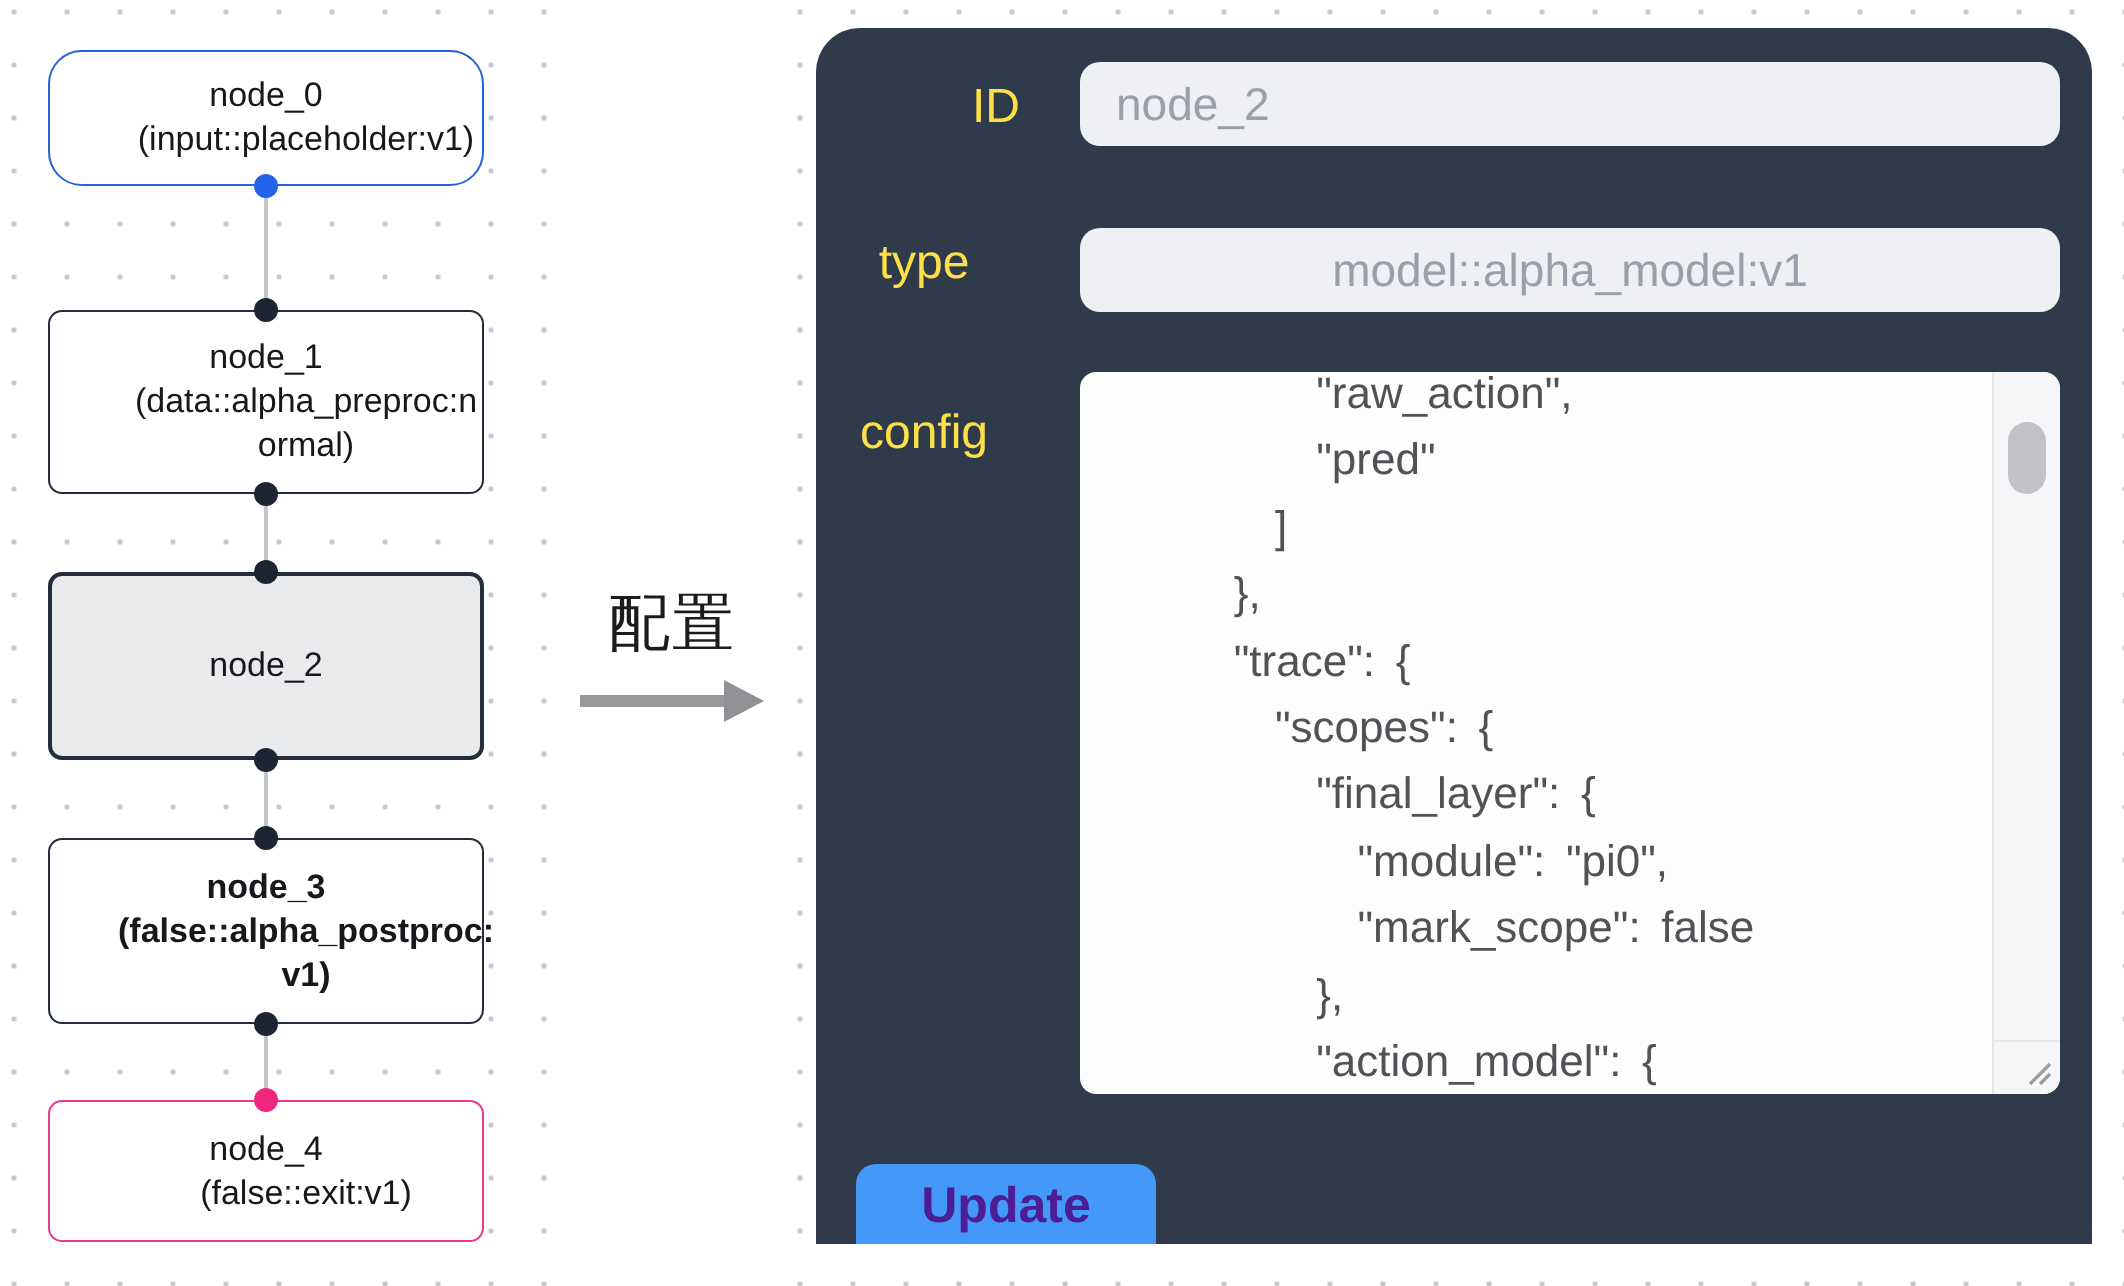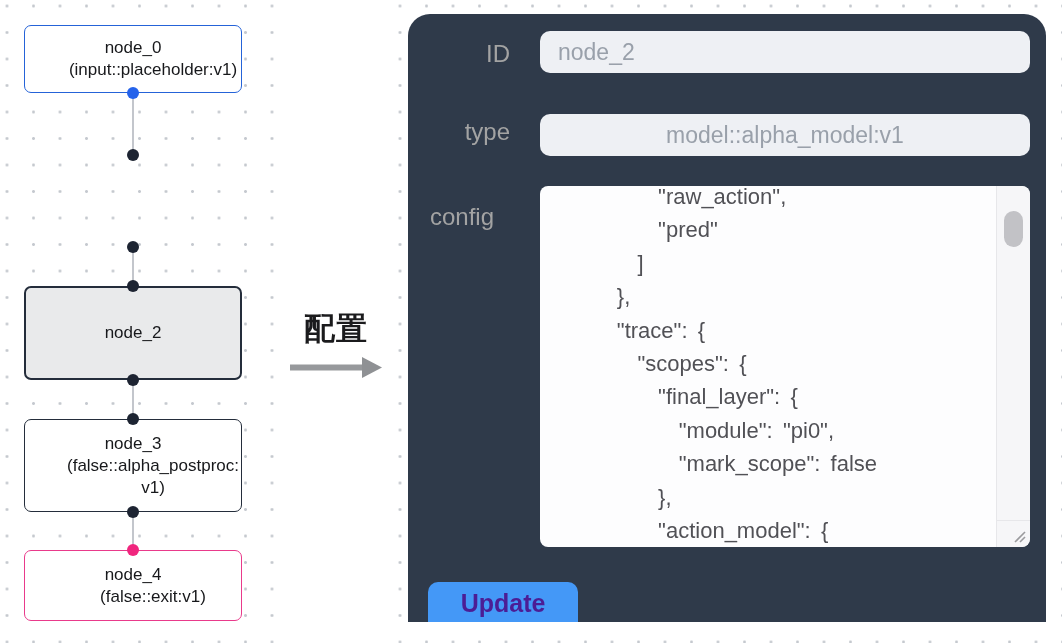--- a/index.html
+++ b/index.html
@@ -17,51 +17,51 @@
 
   
   .node {
     position: absolute; left: 24px; width: 218px;
     background: #ffffff; border: 1.5px solid #242d3b; border-radius: 7px;
     display: flex; flex-direction: column; align-items: center; justify-content: center;
     text-align: center; font-size: 17px; line-height: 22px; color: #17181b;
     padding: 0 4px;
   }
   .node .sub { white-space: pre-line; margin-left: 40px; }
-  .n0 { top: 25px;  height: 68px; border-color: #2563d8; }
+  .n0 { top: 25px;  height: 68px; border-color: #2563d8; border-radius: 17px; }
   .n1 { top: 155px; height: 92px; }
   .n2 { top: 286px; height: 94px; background: #e9eaeb; border-width: 2px; }
-  .n3 { top: 419px; height: 93px; }
+  .n3 { top: 419px; height: 93px; font-weight: bold; }
   .n4 { top: 550px; height: 71px; border-color: #e93a8b; }
 
   .edge { position: absolute; left: 132px; width: 2px; background: #c3c6cc; }
   .e0 { top: 93px;  height: 62px; }
   .e1 { top: 247px; height: 39px; }
   .e2 { top: 380px; height: 39px; }
   .e3 { top: 512px; height: 38px; }
 
   .handle { position: absolute; left: 127px; width: 12px; height: 12px; border-radius: 50%; background: #1d2432; }
   .h-blue { background: #2563eb; }
   .h-pink { background: #f0267e; }
   .hp0 { top: 87px; }  .hp1 { top: 149px; } .hp2 { top: 241px; } .hp3 { top: 280px; }
   .hp4 { top: 374px; } .hp5 { top: 413px; } .hp6 { top: 506px; } .hp7 { top: 544px; }
 
   
-  .transfer { position: absolute; left: 281px; top: 308px; width: 110px; text-align: center; font-weight: bold; }
+  .transfer { position: absolute; left: 281px; top: 291px; width: 110px; text-align: center; }
   .transfer .txt { font-size: 31px; color: #1b1b1d; letter-spacing: 1px; }
   .transfer svg { display: block; margin: 5px auto 0 auto; }
 
   
   .panel {
     position: absolute; left: 15px; top: 14px; width: 638px; height: 608px;
     background: #2f3a4a; border-radius: 22px 22px 0 0; overflow: hidden;
   }
-  .f-label { position: absolute; left: 6px; width: 96px; text-align: right; font-size: 24px; color: #a3a3a3; }
+  .f-label { position: absolute; left: 6px; width: 96px; text-align: right; font-size: 24px; color: #fde047; }
   .lbl-id     { top: 26px; }
-  .lbl-type   { top: 104px; }
+  .lbl-type   { top: 104px; text-align: center; }
   .lbl-config { top: 189px; text-align: center; }
   .f-input {
     position: absolute; left: 132px; width: 490px; height: 42px;
     background: #eef0f4; border: none; outline: none; border-radius: 10px;
     font-family: inherit; font-size: 23px; color: #99a0aa; padding: 0 18px;
   }
   .in-id   { top: 17px; }
   .in-type { top: 100px; text-align: center; }
 
   .config-box { position: absolute; left: 132px; top: 172px; width: 490px; height: 361px; background: #fdfdfe; border-radius: 8px; overflow: hidden; }
@@ -93,20 +93,25 @@
 
   <div class="left-canvas dots">
     <div class="edge e0"></div>
     <div class="edge e1"></div>
     <div class="edge e2"></div>
     <div class="edge e3"></div>
 
     <div class="node n0">
       <span>node_0</span>
       <span class="sub">(input::placeholder:v1)</span>
+    </div>
+    <div class="node n1">
+      <span>node_1</span>
+      <span class="sub">(data::alpha_preproc:n
+ormal)</span>
     </div>
     <div class="node n2">
       <span>node_2</span>
     </div>
     <div class="node n3">
       <span>node_3</span>
       <span class="sub">(false::alpha_postproc:
 v1)</span>
     </div>
     <div class="node n4">

